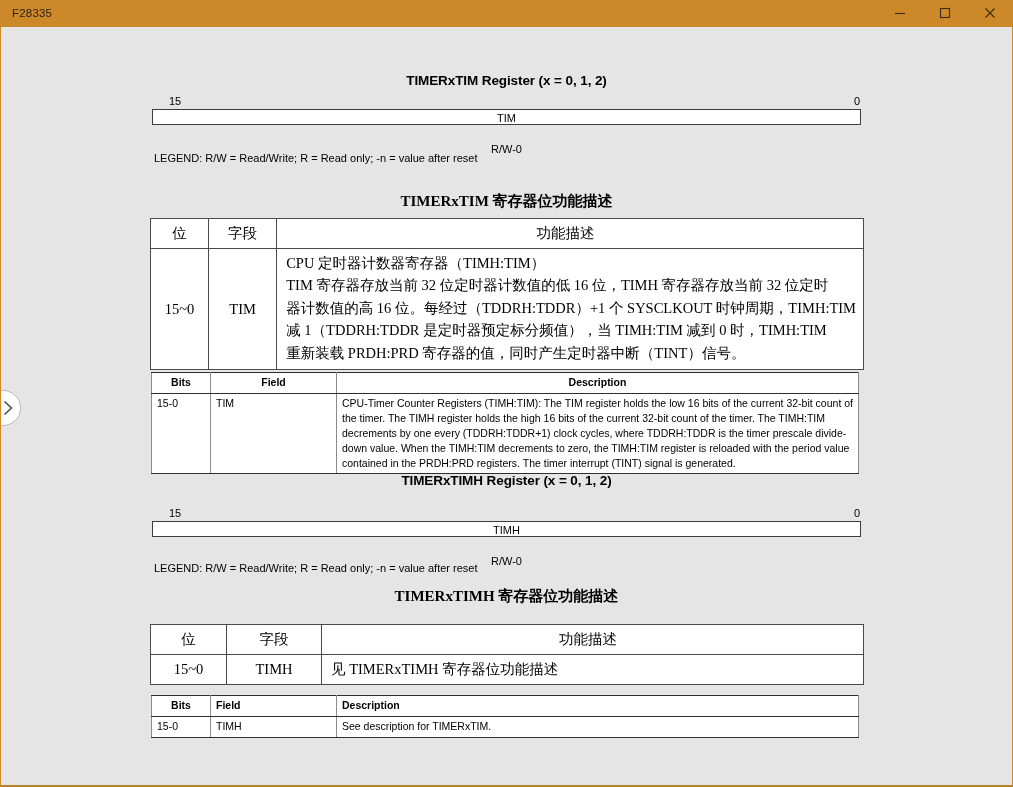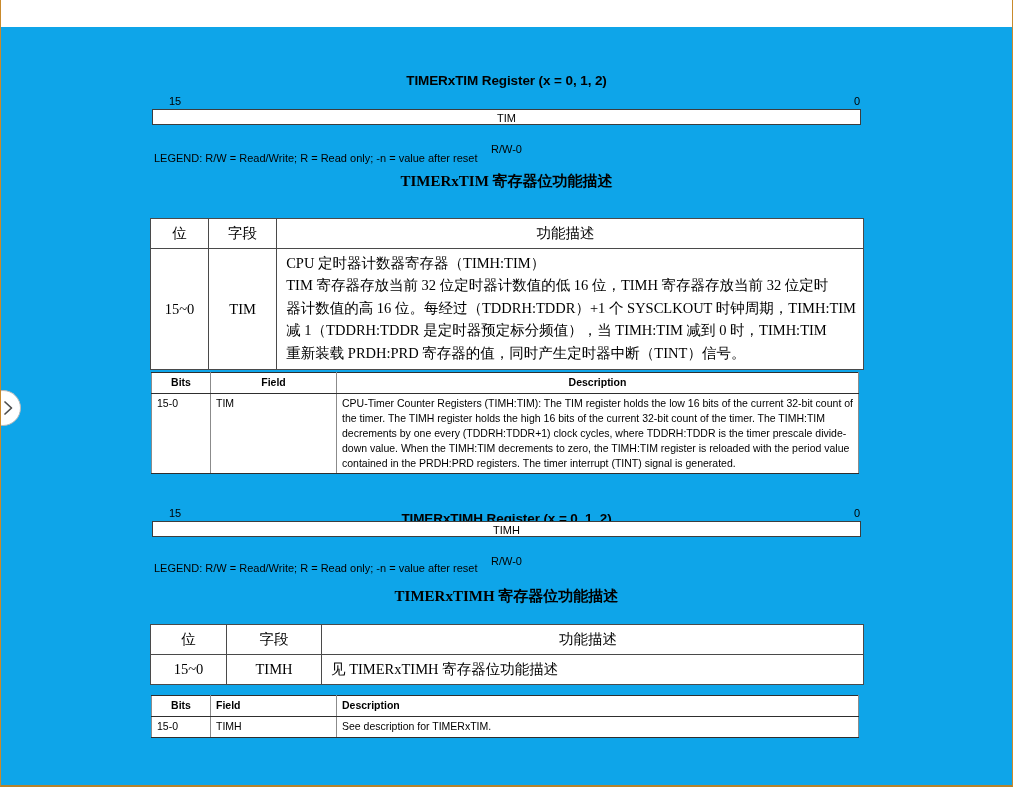--- a/index.html
+++ b/index.html
@@ -67,21 +67,21 @@
     height: 758px;
     background: #ffffff;
     overflow: hidden;
   }
   #page {
     position: absolute;
     top: 0;
     left: 0;
     width: 1011px;
     height: 758px;
-    background: #0ea5e9;
+    background: #e5e5e5;
   }
 
   
   #next-page-button {
     position: absolute;
     left: -16px;
     top: 363px;
     width: 34px;
     height: 34px;
     border-radius: 50%;
@@ -219,20 +219,41 @@
   table.en.leftcols tr.head td.e-field { text-align: left; }
   table.en.leftcols tr.head td.e-desc { text-align: left; }
 
   .blk { position: absolute; left: 0; width: 1011px; }
 </style>
 </head>
 <body>
 
 <div id="app-window">
 
+  <div id="title-bar">
+    <div id="title-bar-title">F28335</div>
+    <div id="window-controls">
+      <div class="win-btn">
+        <svg width="12" height="12" viewBox="0 0 12 12">
+          <line class="win-glyph" x1="1" y1="6.5" x2="11" y2="6.5"></line>
+        </svg>
+      </div>
+      <div class="win-btn">
+        <svg width="12" height="12" viewBox="0 0 12 12">
+          <rect class="win-glyph" x="1.5" y="1.5" width="9" height="9"></rect>
+        </svg>
+      </div>
+      <div class="win-btn">
+        <svg width="12" height="12" viewBox="0 0 12 12">
+          <line class="win-glyph" x1="1.5" y1="1.5" x2="10.5" y2="10.5"></line>
+          <line class="win-glyph" x1="10.5" y1="1.5" x2="1.5" y2="10.5"></line>
+        </svg>
+      </div>
+    </div>
+  </div>
 
   <div id="doc-viewport">
 
     <div id="next-page-button">
       <svg width="11" height="16" viewBox="0 0 11 16">
         <polyline points="2,2 8.5,8 2,14" fill="none" stroke="#4d4d4d" stroke-width="1.7" stroke-linecap="round" stroke-linejoin="round"></polyline>
       </svg>
     </div>
 
     <div id="page">
@@ -251,21 +272,21 @@
           <div class="rw-line">R/W-0</div>
         </div>
       </div>
 
       <div class="blk" style="top:121px;">
         <div class="legend">
           <span>LEGEND: R/W = Read/Write; R = Read only; -n = value after reset</span>
         </div>
       </div>
 
-      <div class="blk" style="top:145px;">
+      <div class="blk" style="top:165px;">
         <div class="cn-title">TIMERxTIM 寄存器位功能描述</div>
       </div>
 
       <div class="blk" style="top:191px;">
         <table class="cn">
           <tbody>
               <tr>
             <td class="hdr c-bits">位</td>
             <td class="hdr c-field">字段</td>
             <td class="hdr c-desc-1" style="text-align:center;">功能描述</td>
@@ -295,21 +316,21 @@
           </tr>
           <tr>
             <td class="e-bits">15-0</td>
             <td class="e-field">TIM</td>
             <td class="e-desc">CPU-Timer Counter Registers (TIMH:TIM): The TIM register holds the low 16 bits of the current 32-bit count of the timer. The TIMH register holds the high 16 bits of the current 32-bit count of the timer. The TIMH:TIM decrements by one every (TDDRH:TDDR+1) clock cycles, where TDDRH:TDDR is the timer prescale divide-down value. When the TIMH:TIM decrements to zero, the TIMH:TIM register is reloaded with the period value contained in the PRDH:PRD registers. The timer interrupt (TINT) signal is generated.</td>
           </tr>
         </tbody>
           </table>
       </div>
 
-      <div class="blk" style="top:484px;">
+      <div class="blk" style="top:446px;">
         <div class="reg-title">TIMERxTIMH Register (x = 0, 1, 2)</div>
       </div>
 
       <div class="blk" style="top:480px;">
         <div class="bitrow">
           <div class="bit-ends">
             <span class="left">15</span>
             <span class="right">0</span>
           </div>
           <div class="bitbox">TIMH</div>

